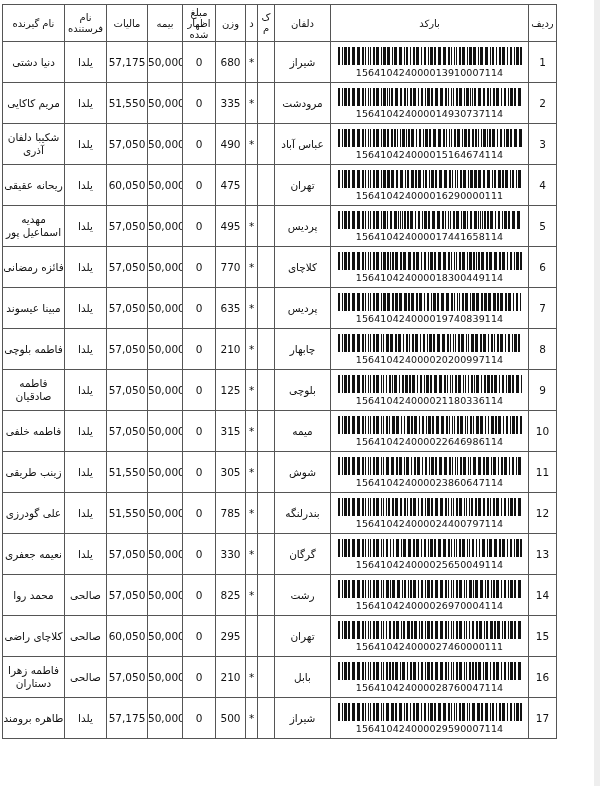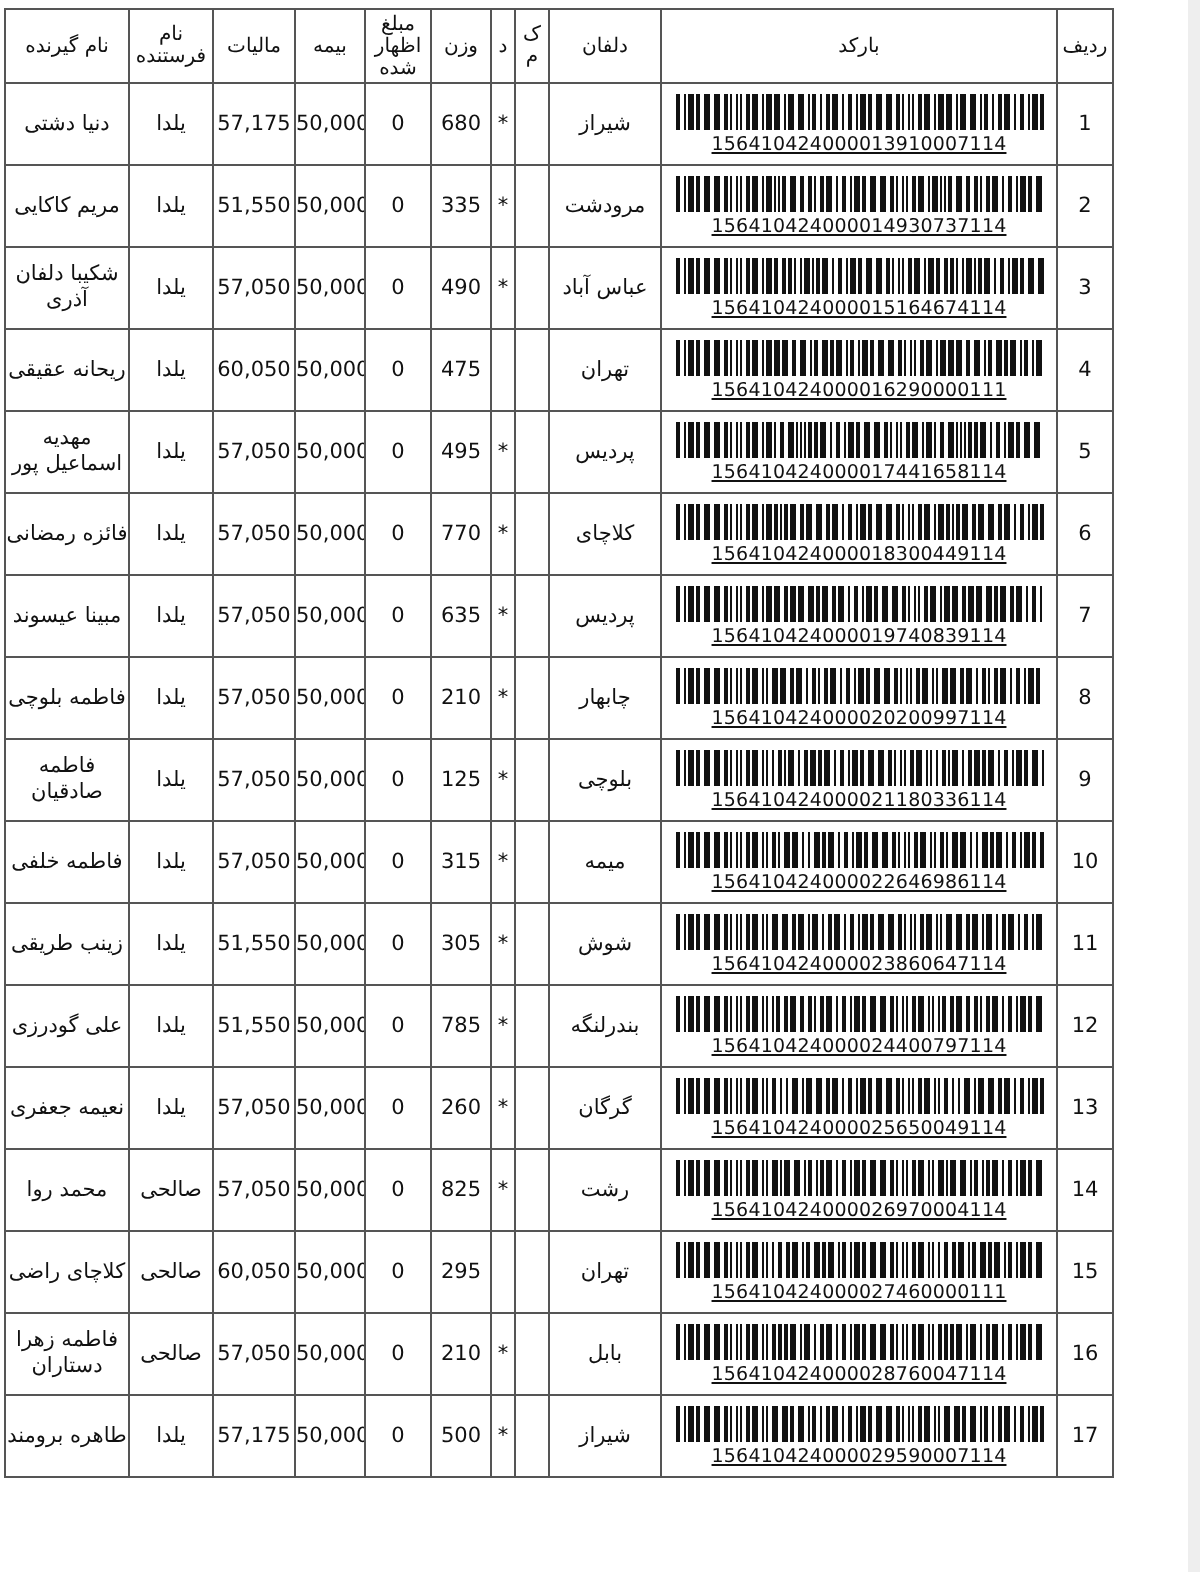--- a/index.html
+++ b/index.html
@@ -25,21 +25,21 @@
     font-size: 10.5px;
     color: #111;
     font-weight: normal;
     overflow: hidden;
   }
   table.manifest th { height: 36px; font-size: 10px; line-height: 11px; }
   table.manifest td { height: 40px; }
   .rtl { direction: rtl; }
   .name-cell { font-size: 10.5px; line-height: 13px; padding: 0 2px; margin-left: 11px; }
   .num { font-family: "DejaVu Sans", sans-serif; font-size: 10.5px; }
-  .bc-wrap { display: flex; flex-direction: column; align-items: center; justify-content: center; text-decoration: underline; }
+  .bc-wrap { display: flex; flex-direction: column; align-items: center; justify-content: center; }
   .barcode {
     width: 184px; height: 18px;
     background-repeat: repeat-x;
   }
   .bc-num { font-size: 9.5px; margin-top: 2px; letter-spacing: 0.1px; }
 </style>
 </head>
 <body>
 
 <div class="page">
@@ -288,21 +288,21 @@
             </div>
           </td>
           <td>12</td>
         </tr>
         <tr>
           <td class="rtl name-cell">نعیمه جعفری</td>
           <td class="rtl">یلدا</td>
           <td class="num">57,050</td>
           <td class="num">50,000</td>
           <td class="num">0</td>
-          <td class="num">260</td>
+          <td class="num">330</td>
           <td>*</td>
           <td></td>
           <td class="rtl">گرگان</td>
           <td>
             <div class="bc-wrap">
               <div class="barcode" style="background-image: linear-gradient(90deg, rgb(17, 17, 17) 0px, rgb(17, 17, 17) 2px, rgb(255, 255, 255) 2px, rgb(255, 255, 255) 4px, rgb(17, 17, 17) 4px, rgb(17, 17, 17) 5px, rgb(255, 255, 255) 5px, rgb(255, 255, 255) 6px, rgb(17, 17, 17) 6px, rgb(17, 17, 17) 9px, rgb(255, 255, 255) 9px, rgb(255, 255, 255) 10px, rgb(17, 17, 17) 10px, rgb(17, 17, 17) 12px, rgb(255, 255, 255) 12px, rgb(255, 255, 255) 14px, rgb(17, 17, 17) 14px, rgb(17, 17, 17) 17px, rgb(255, 255, 255) 17px, rgb(255, 255, 255) 19px, rgb(17, 17, 17) 19px, rgb(17, 17, 17) 22px, rgb(255, 255, 255) 22px, rgb(255, 255, 255) 24px, rgb(17, 17, 17) 24px, rgb(17, 17, 17) 26px, rgb(255, 255, 255) 26px, rgb(255, 255, 255) 27px, rgb(17, 17, 17) 27px, rgb(17, 17, 17) 28px, rgb(255, 255, 255) 28px, rgb(255, 255, 255) 30px, rgb(17, 17, 17) 30px, rgb(17, 17, 17) 31px, rgb(255, 255, 255) 31px, rgb(255, 255, 255) 32px, rgb(17, 17, 17) 32px, rgb(17, 17, 17) 33px, rgb(255, 255, 255) 33px, rgb(255, 255, 255) 35px, rgb(17, 17, 17) 35px, rgb(17, 17, 17) 37px, rgb(255, 255, 255) 37px, rgb(255, 255, 255) 38px, rgb(17, 17, 17) 38px, rgb(17, 17, 17) 41px, rgb(255, 255, 255) 41px, rgb(255, 255, 255) 43px, rgb(17, 17, 17) 43px, rgb(17, 17, 17) 44px, rgb(255, 255, 255) 44px, rgb(255, 255, 255) 45px, rgb(17, 17, 17) 45px, rgb(17, 17, 17) 46px, rgb(255, 255, 255) 46px, rgb(255, 255, 255) 48px, rgb(17, 17, 17) 48px, rgb(17, 17, 17) 50px, rgb(255, 255, 255) 50px, rgb(255, 255, 255) 52px, rgb(17, 17, 17) 52px, rgb(17, 17, 17) 53px, rgb(255, 255, 255) 53px, rgb(255, 255, 255) 55px, rgb(17, 17, 17) 55px, rgb(17, 17, 17) 56px, rgb(255, 255, 255) 56px, rgb(255, 255, 255) 58px, rgb(17, 17, 17) 58px, rgb(17, 17, 17) 61px, rgb(255, 255, 255) 61px, rgb(255, 255, 255) 63px, rgb(17, 17, 17) 63px, rgb(17, 17, 17) 64px, rgb(255, 255, 255) 64px, rgb(255, 255, 255) 65px, rgb(17, 17, 17) 65px, rgb(17, 17, 17) 68px, rgb(255, 255, 255) 68px, rgb(255, 255, 255) 70px, rgb(17, 17, 17) 70px, rgb(17, 17, 17) 73px, rgb(255, 255, 255) 73px, rgb(255, 255, 255) 75px, rgb(17, 17, 17) 75px, rgb(17, 17, 17) 77px, rgb(255, 255, 255) 77px, rgb(255, 255, 255) 78px, rgb(17, 17, 17) 78px, rgb(17, 17, 17) 81px, rgb(255, 255, 255) 81px, rgb(255, 255, 255) 83px, rgb(17, 17, 17) 83px, rgb(17, 17, 17) 84px, rgb(255, 255, 255) 84px, rgb(255, 255, 255) 86px, rgb(17, 17, 17) 86px, rgb(17, 17, 17) 88px, rgb(255, 255, 255) 88px, rgb(255, 255, 255) 90px, rgb(17, 17, 17) 90px, rgb(17, 17, 17) 91px, rgb(255, 255, 255) 91px, rgb(255, 255, 255) 92px, rgb(17, 17, 17) 92px, rgb(17, 17, 17) 95px, rgb(255, 255, 255) 95px, rgb(255, 255, 255) 96px, rgb(17, 17, 17) 96px, rgb(17, 17, 17) 98px, rgb(255, 255, 255) 98px, rgb(255, 255, 255) 100px, rgb(17, 17, 17) 100px, rgb(17, 17, 17) 103px, rgb(255, 255, 255) 103px, rgb(255, 255, 255) 105px, rgb(17, 17, 17) 105px, rgb(17, 17, 17) 108px, rgb(255, 255, 255) 108px, rgb(255, 255, 255) 110px, rgb(17, 17, 17) 110px, rgb(17, 17, 17) 112px, rgb(255, 255, 255) 112px, rgb(255, 255, 255) 113px, rgb(17, 17, 17) 113px, rgb(17, 17, 17) 114px, rgb(255, 255, 255) 114px, rgb(255, 255, 255) 116px, rgb(17, 17, 17) 116px, rgb(17, 17, 17) 117px, rgb(255, 255, 255) 117px, rgb(255, 255, 255) 118px, rgb(17, 17, 17) 118px, rgb(17, 17, 17) 119px, rgb(255, 255, 255) 119px, rgb(255, 255, 255) 121px, rgb(17, 17, 17) 121px, rgb(17, 17, 17) 123px, rgb(255, 255, 255) 123px, rgb(255, 255, 255) 124px, rgb(17, 17, 17) 124px, rgb(17, 17, 17) 127px, rgb(255, 255, 255) 127px, rgb(255, 255, 255) 129px, rgb(17, 17, 17) 129px, rgb(17, 17, 17) 130px, rgb(255, 255, 255) 130px, rgb(255, 255, 255) 131px, rgb(17, 17, 17) 131px, rgb(17, 17, 17) 132px, rgb(255, 255, 255) 132px, rgb(255, 255, 255) 134px, rgb(17, 17, 17) 134px, rgb(17, 17, 17) 136px, rgb(255, 255, 255) 136px, rgb(255, 255, 255) 138px, rgb(17, 17, 17) 138px, rgb(17, 17, 17) 139px, rgb(255, 255, 255) 139px, rgb(255, 255, 255) 141px, rgb(17, 17, 17) 141px, rgb(17, 17, 17) 142px, rgb(255, 255, 255) 142px, rgb(255, 255, 255) 144px, rgb(17, 17, 17) 144px, rgb(17, 17, 17) 147px, rgb(255, 255, 255) 147px, rgb(255, 255, 255) 149px, rgb(17, 17, 17) 149px, rgb(17, 17, 17) 150px, rgb(255, 255, 255) 150px, rgb(255, 255, 255) 151px, rgb(17, 17, 17) 151px, rgb(17, 17, 17) 154px, rgb(255, 255, 255) 154px, rgb(255, 255, 255) 156px, rgb(17, 17, 17) 156px, rgb(17, 17, 17) 159px, rgb(255, 255, 255) 159px, rgb(255, 255, 255) 161px, rgb(17, 17, 17) 161px, rgb(17, 17, 17) 163px, rgb(255, 255, 255) 163px, rgb(255, 255, 255) 164px, rgb(17, 17, 17) 164px, rgb(17, 17, 17) 167px, rgb(255, 255, 255) 167px, rgb(255, 255, 255) 169px, rgb(17, 17, 17) 169px, rgb(17, 17, 17) 170px, rgb(255, 255, 255) 170px, rgb(255, 255, 255) 172px, rgb(17, 17, 17) 172px, rgb(17, 17, 17) 174px, rgb(255, 255, 255) 174px, rgb(255, 255, 255) 176px, rgb(17, 17, 17) 176px, rgb(17, 17, 17) 177px, rgb(255, 255, 255) 177px, rgb(255, 255, 255) 178px, rgb(17, 17, 17) 178px, rgb(17, 17, 17) 181px, rgb(255, 255, 255) 181px, rgb(255, 255, 255) 182px, rgb(17, 17, 17) 182px, rgb(17, 17, 17) 184px, rgb(255, 255, 255) 184px, rgb(255, 255, 255) 186px, rgb(255, 255, 255) 186px, rgb(255, 255, 255) 184px); background-repeat: no-repeat;"></div>
               <div class="bc-num">156410424000025650049114</div>
             </div>
           </td>
           <td>13</td>

